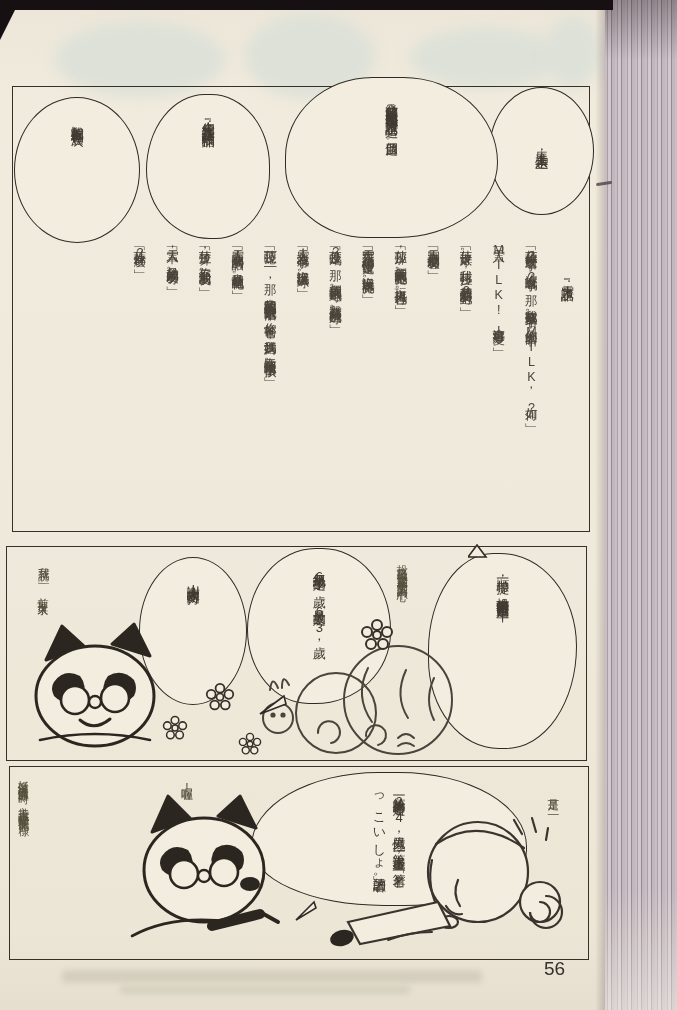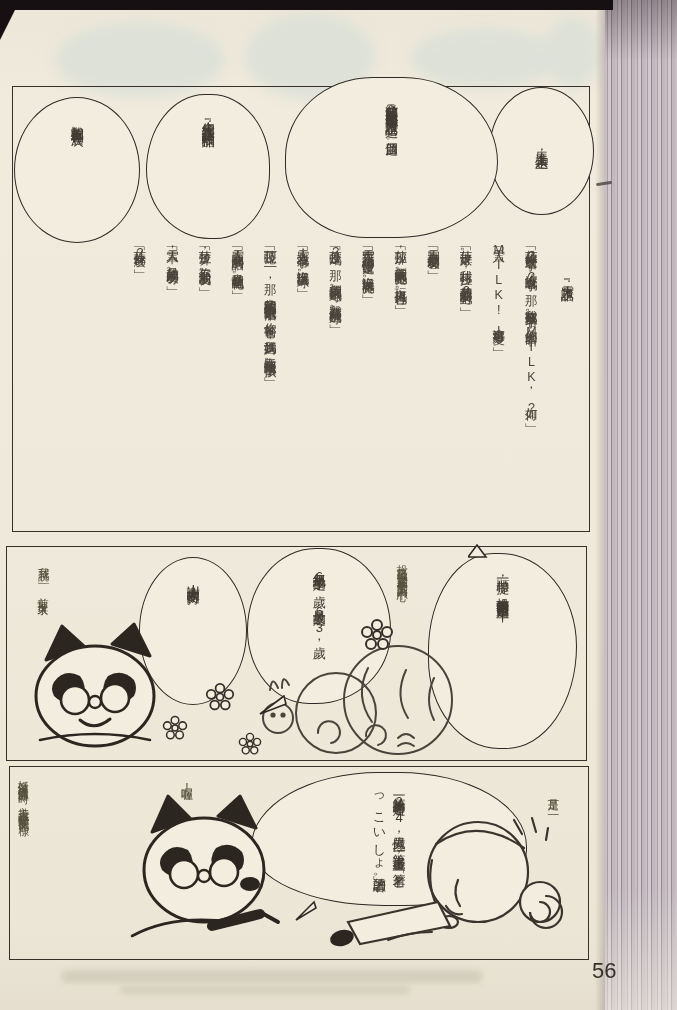--- a/index.html
+++ b/index.html
@@ -31,21 +31,21 @@
           display:flex;align-items:center;justify-content:center;z-index:2;}
   .bubble .v{font-size:13px;line-height:1.5;letter-spacing:1px;}
   .hand{position:absolute;z-index:3;font-size:11px;line-height:1.75;letter-spacing:1.5px;color:#56503f;}
   .script{position:absolute;left:22px;top:240px;width:558px;height:287px;z-index:2;
           writing-mode:vertical-rl;text-orientation:upright;font-size:12.5px;line-height:2.05;
           letter-spacing:1px;color:#4a443c;}
   .script-title{text-indent:34px;margin-block-end:10px;font-size:13px;color:#3f3931;}
   .script-line{margin-block-end:7px;}
   .illus{position:absolute;z-index:2;}
   .tail{position:absolute;z-index:3;}
-  .page-number{position:absolute;left:592px;top:958px;font-size:22px;color:#35302b;z-index:6;
+  .page-number{position:absolute;left:544px;top:958px;font-size:19px;color:#35302b;z-index:6;
           font-family:"Liberation Sans",sans-serif;}
   .bottom-ghost{position:absolute;background:#ccc7b6;filter:blur(3px);opacity:.75;z-index:0;border-radius:4px;}
 </style>
 </head>
 <body>
 
 <div class="photo">
 
   <div class="ghost" style="left:55px;top:22px;width:170px;height:75px;"></div>
   <div class="ghost" style="left:245px;top:14px;width:130px;height:85px;"></div>

